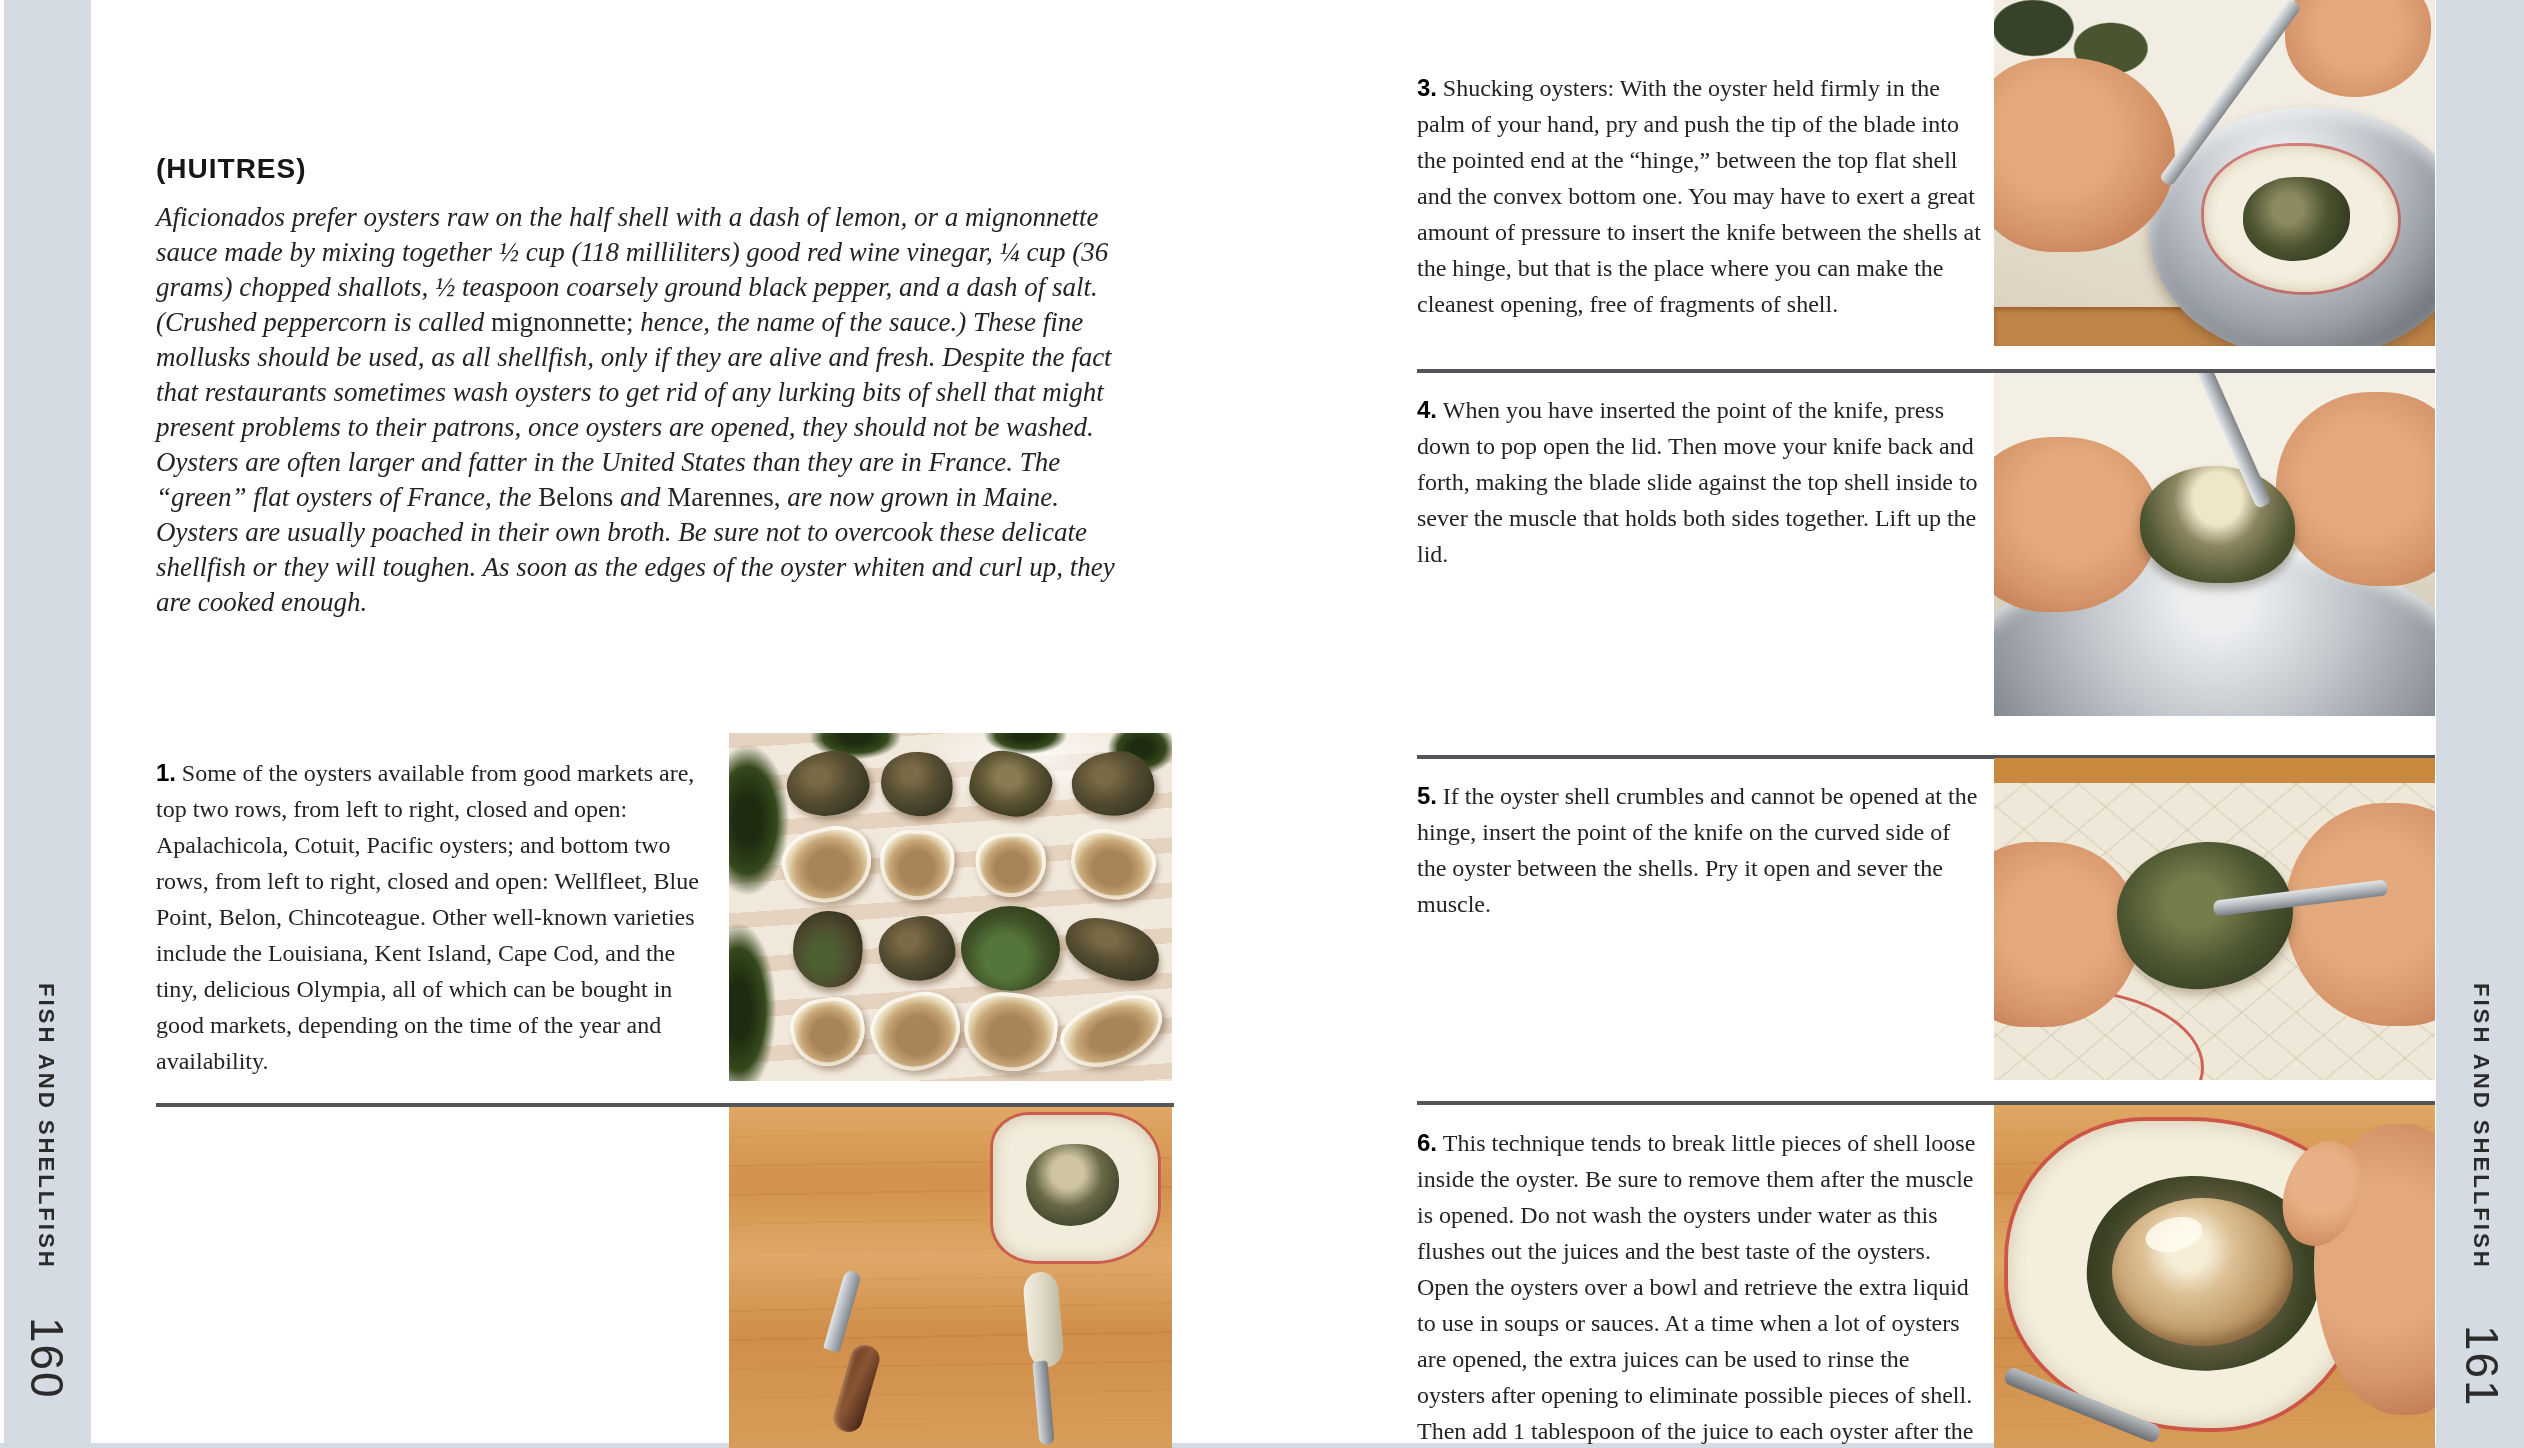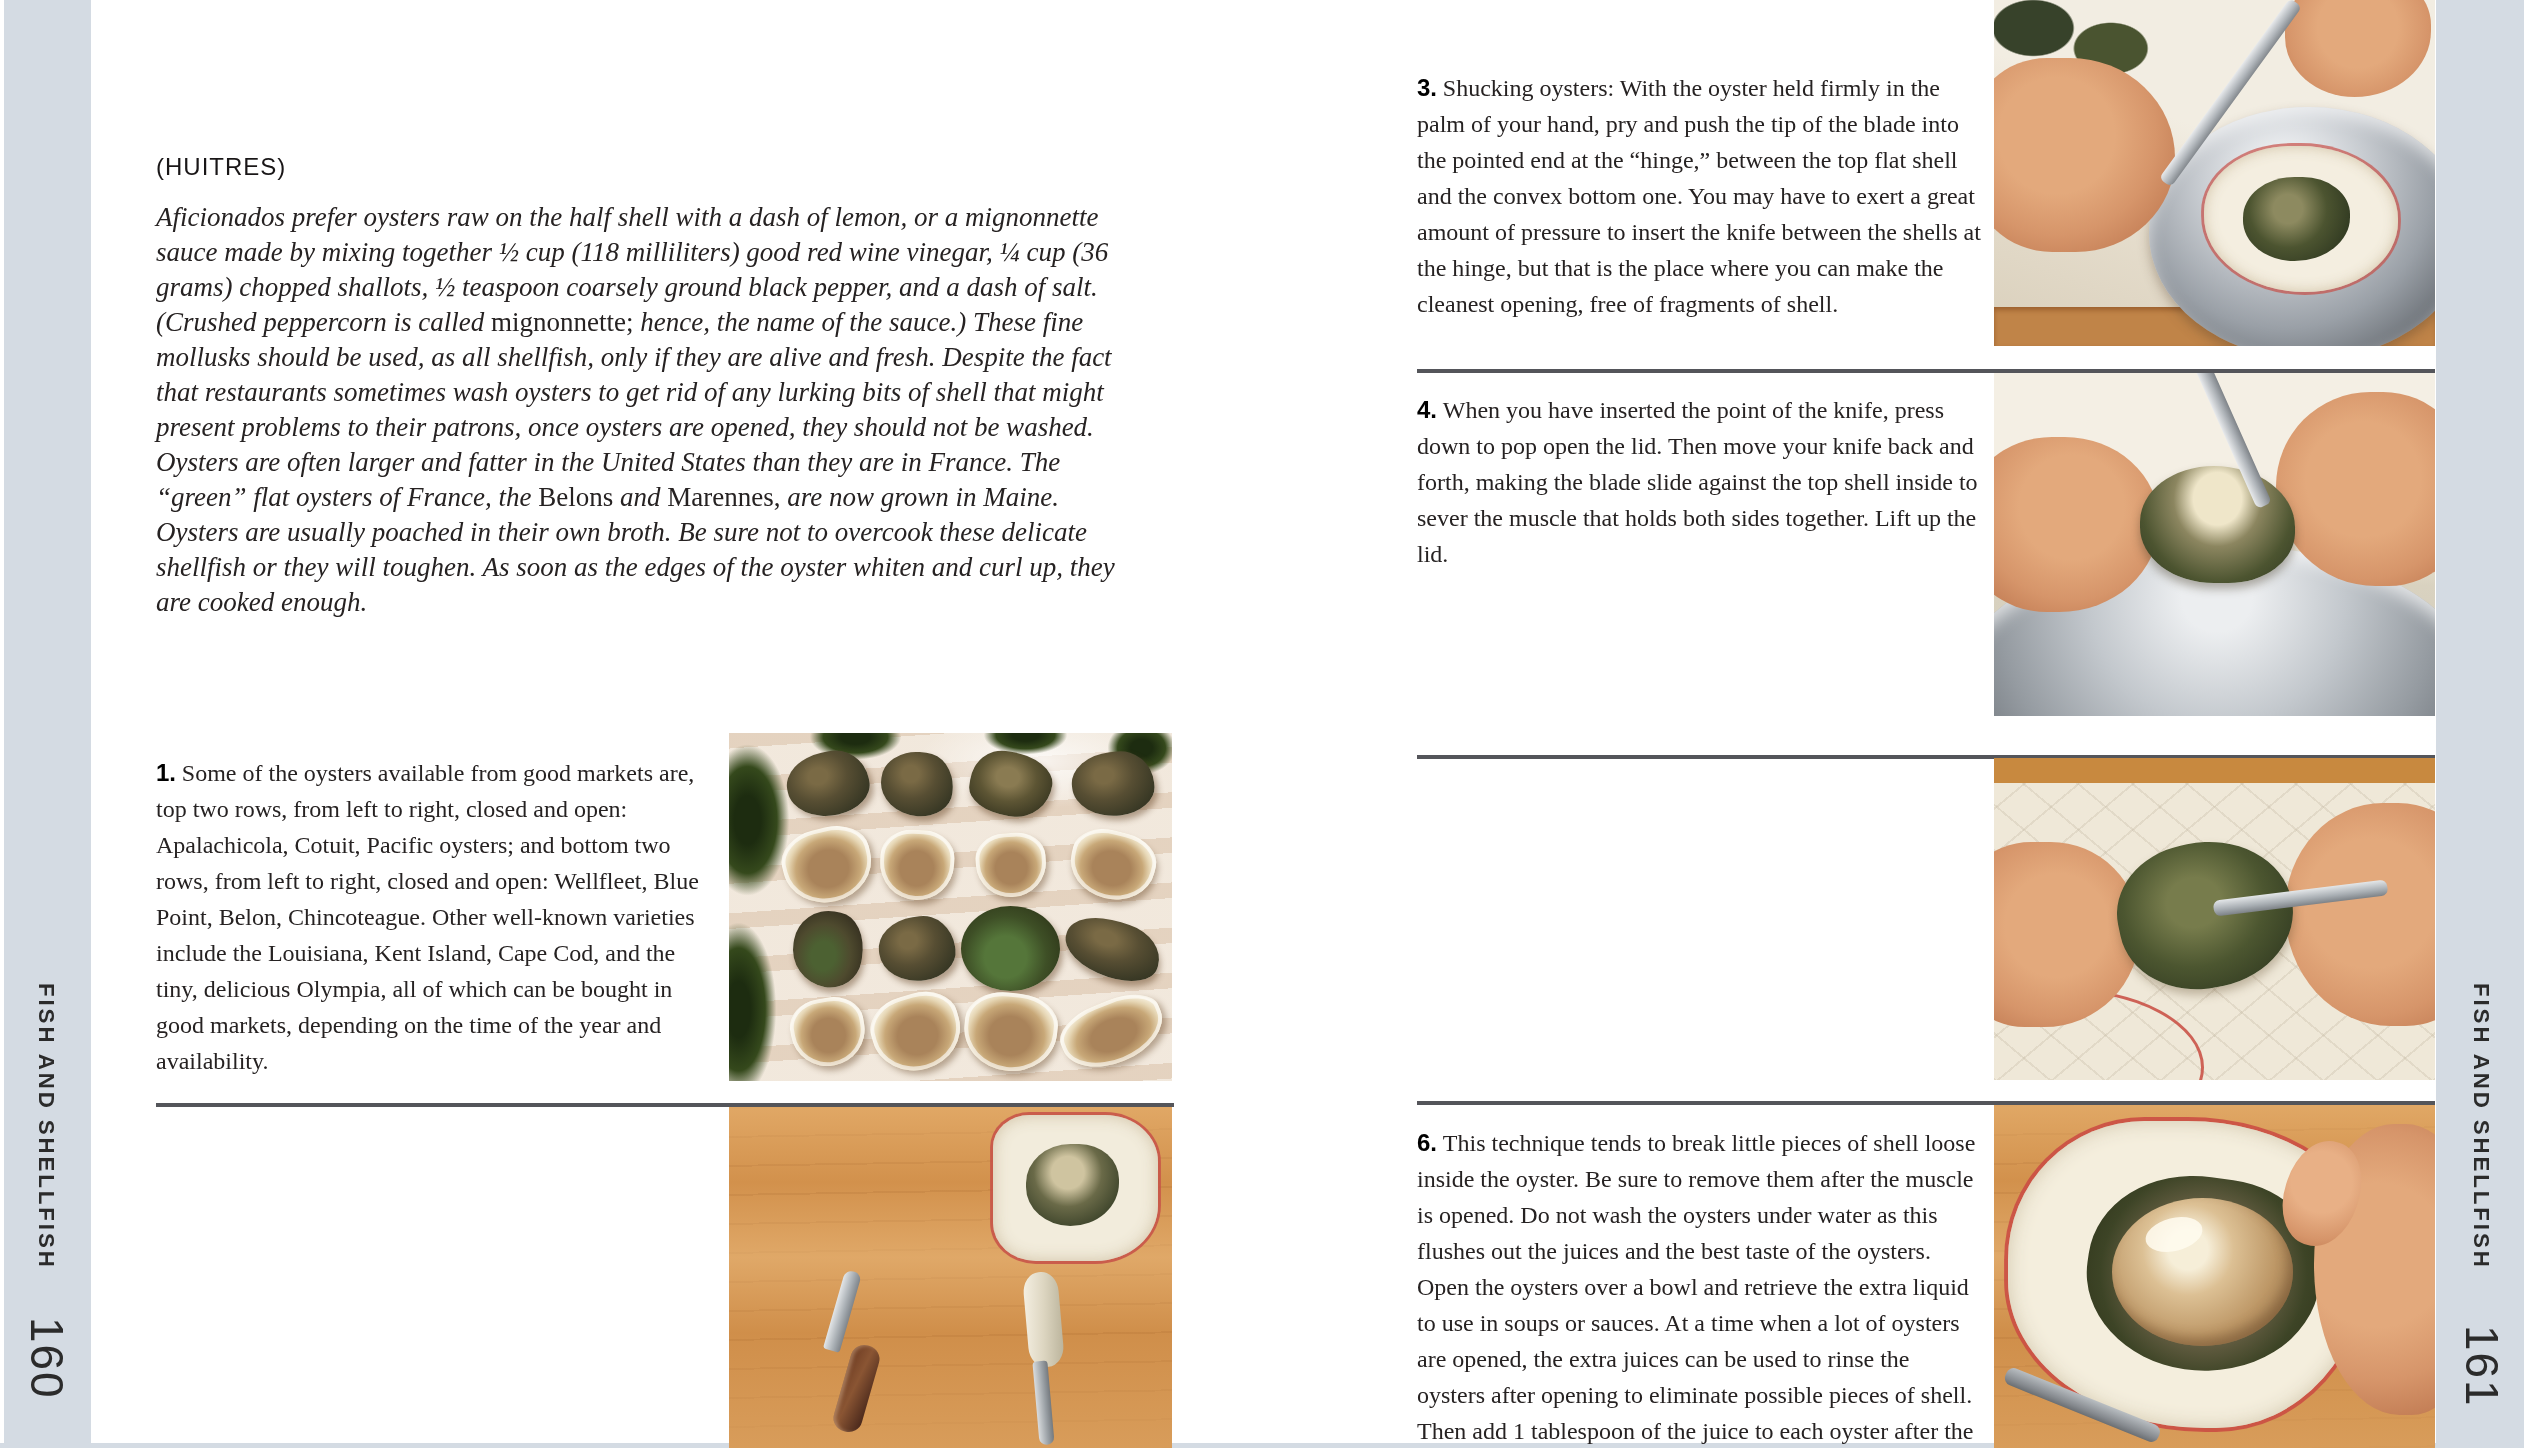--- a/index.html
+++ b/index.html
@@ -15,21 +15,21 @@
           letter-spacing:2.9px;color:#2b2b2b;white-space:nowrap;}
   .vnum{position:absolute;writing-mode:vertical-rl;text-orientation:mixed;
         font-family:"Liberation Sans", sans-serif;font-weight:400;font-size:46px;
         color:#2b2b2b;letter-spacing:1.9px;}
   .bottom-strip{position:absolute;left:0;top:1443px;width:2525px;height:5.8px;background:#d4dbe3;}
 
   
   .title{position:absolute;left:154px;top:66px;margin:0;font-family:"DejaVu Serif", serif;
          font-weight:bold;font-size:58px;letter-spacing:-1px;color:#191617;}
   .subtitle{position:absolute;left:156px;top:153px;font-family:"Liberation Sans", sans-serif;
-            font-weight:normal;font-size:24px;letter-spacing:1px;color:#191617;}
+            font-weight:bold;font-size:28px;letter-spacing:1px;color:#191617;}
   .intro{position:absolute;left:156px;top:200px;width:961px;margin:0;
          font-size:27px;line-height:35px;font-style:italic;color:#262222;}
   .intro .rom{font-style:normal;}
 
   
   .step{position:absolute;width:565px;font-size:24px;line-height:36px;color:#262222;}
   .step .num{font-family:"Liberation Sans", sans-serif;font-weight:bold;font-style:normal;
              font-size:24px;color:#000;margin-right:5.8px;}
   .rule{position:absolute;height:3.9px;background:#54555a;width:1018px;}
 
@@ -266,20 +266,21 @@
   <div class="photo p4" style="left:1994px;top:373px;width:441px;height:343px;">
     <div class="wood4"></div>
     <div class="bowl4"></div>
     <div class="hand4L"></div>
     <div class="hand4R"></div>
     <div class="oyster4"></div>
     <div class="knife4"></div>
   </div>
 
   <div class="rule" style="left:1417px;top:755px;"></div>
+  <div class="step" style="left:1417px;top:778px;"><span class="num">5.</span><span>If the oyster shell crumbles and cannot be opened at the hinge, insert the point of the knife on the curved side of the oyster between the shells. Pry it open and sever the muscle.</span></div>
 
   <div class="photo p5" style="left:1994px;top:758px;width:441px;height:322px;">
     <div class="wood5"></div>
     <div class="trim5"></div>
     <div class="hand5L"></div>
     <div class="hand5R"></div>
     <div class="oyster5"></div>
     <div class="knife5"></div>
   </div>
 

